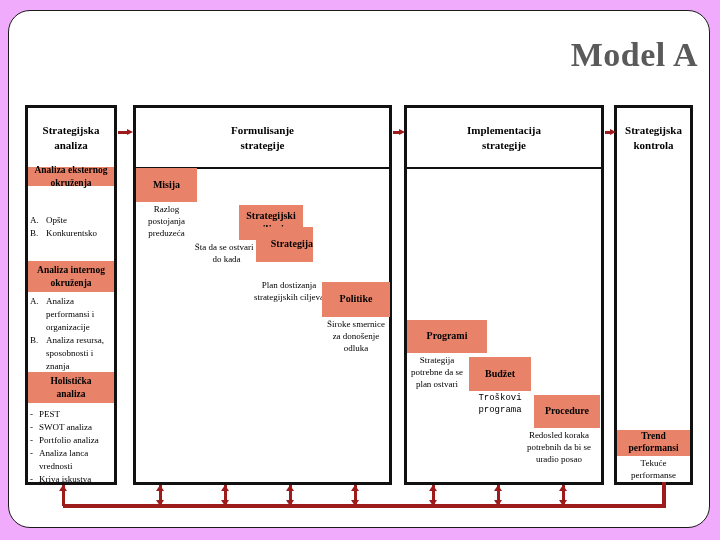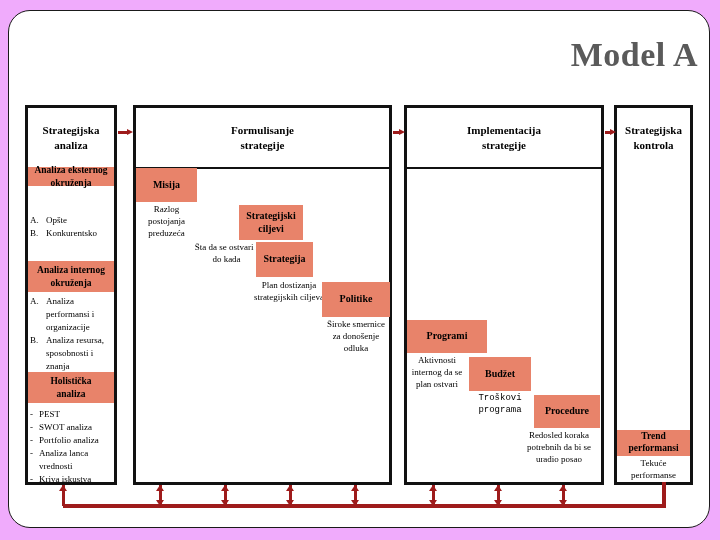--- a/index.html
+++ b/index.html
@@ -164,21 +164,21 @@
   <div class="step" style="left:136px;top:168px;width:61px;height:34px;">
     <span>Misija</span>
   </div>
   <div class="stepcap" style="left:136px;top:203px;width:61px;">Razlog postojanja preduzeća</div>
 
   <div class="step" style="left:193px;top:205px;width:64px;height:35px;margin-left:46px;">
     <span>Strategijski ciljevi</span>
   </div>
   <div class="stepcap" style="left:193px;top:241px;width:67px;">Šta da se ostvari i do kada</div>
 
-  <div class="step" style="left:256px;top:242px;width:57px;height:35px;">
+  <div class="step" style="left:256px;top:227px;width:57px;height:35px;justify-content:flex-end;">
     <span>Strategija</span>
   </div>
   <div class="stepcap" style="left:251px;top:279px;width:76px;">Plan dostizanja strategijskih ciljeva</div>
 
   <div class="step" style="left:322px;top:282px;width:68px;height:35px;">
     <span>Politike</span>
   </div>
   <div class="stepcap" style="left:322px;top:318px;width:68px;">Široke smernice za donošenje odluka</div>
 
   <div class="col" style="left:404px;top:105px;width:200px;height:380px;">
@@ -187,21 +187,21 @@
         <div>Implementacija</div>
         <div class="sub">strategije</div>
       </div>
     </div>
     <div class="col-divider" style="top:59px;"></div>
   </div>
 
   <div class="step" style="left:407px;top:320px;width:80px;height:33px;">
     <span>Programi</span>
   </div>
-  <div class="stepcap" style="left:406px;top:354px;width:62px;">Aktivnosti internog da se plan ostvari</div>
+  <div class="stepcap" style="left:406px;top:354px;width:62px;">Strategija potrebne da se plan ostvari</div>
 
   <div class="step" style="left:469px;top:357px;width:62px;height:34px;">
     <span>Budžet</span>
   </div>
   <div class="stepcap" style="left:469px;top:392px;width:62px;font-family:Liberation Mono, monospace;">Troškovi programa</div>
 
   <div class="step" style="left:534px;top:395px;width:66px;height:33px;">
     <span>Procedure</span>
   </div>
   <div class="stepcap" style="left:518px;top:429px;width:82px;">Redosled koraka potrebnih da bi se uradio posao</div>

